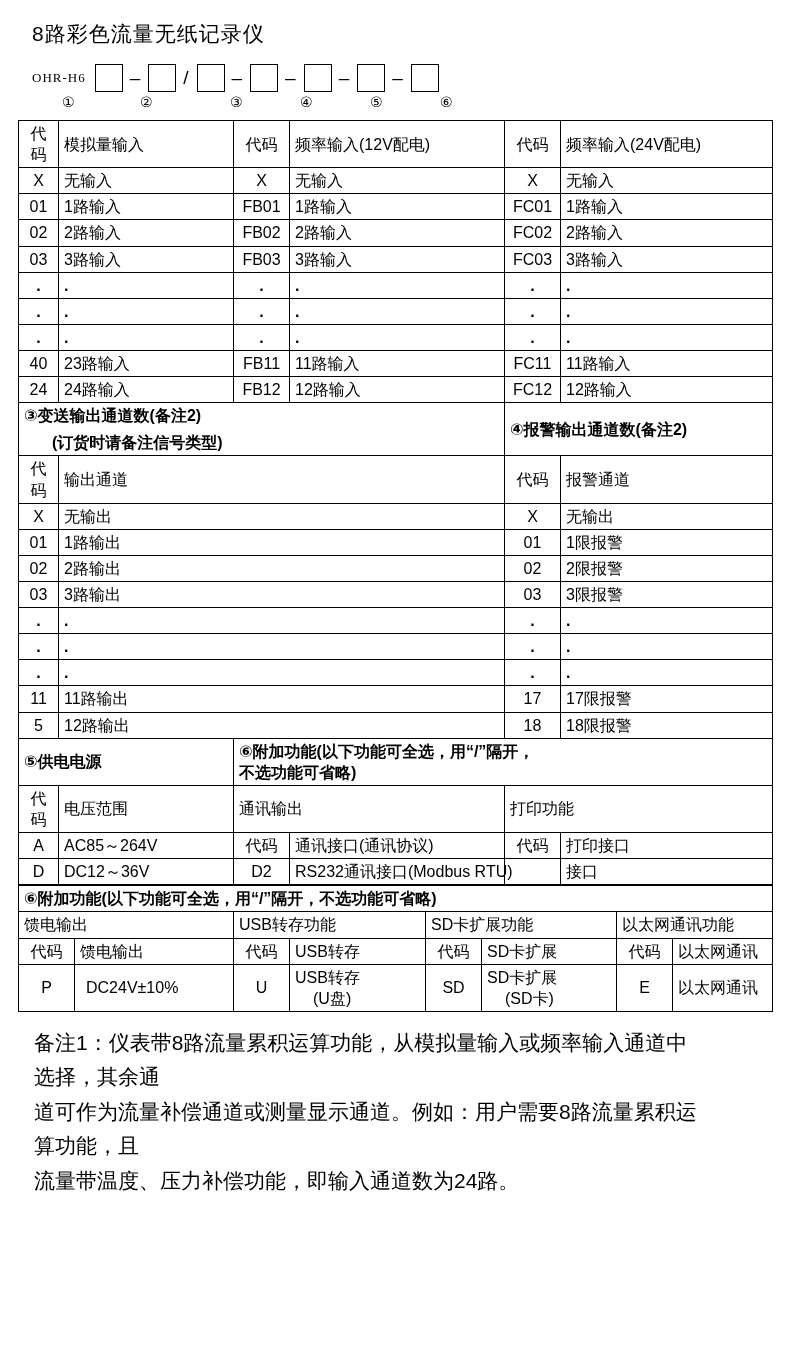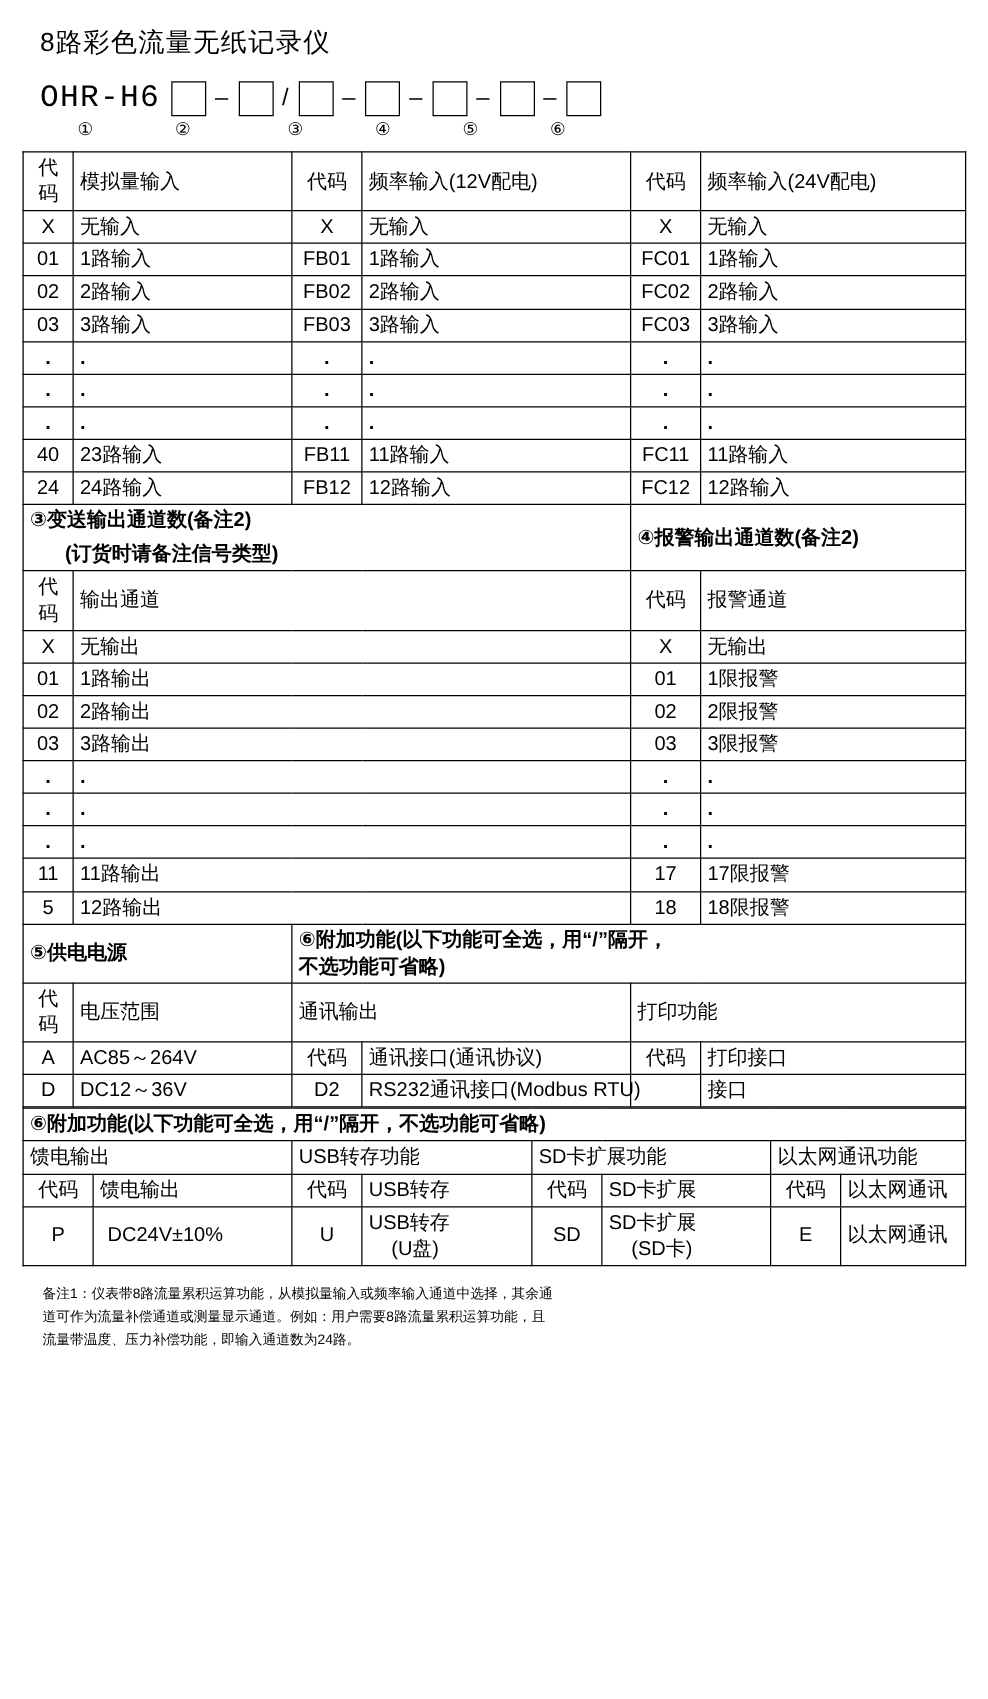--- a/index.html
+++ b/index.html
@@ -20,21 +20,21 @@
   }
 
   
   .code-line{
     display:flex;
     align-items:center;
     margin:0 0 2px 14px;
     font-size:20px;
     letter-spacing:1px;
   }
-  .code-prefix{font-family:Liberation Mono, monospace;font-size:25px;margin-right:6px;}
+  .code-prefix{font-family:Liberation Serif, serif;font-size:13px;margin-right:6px;}
   .box{
     display:inline-block;
     width:26px;height:26px;
     border:1.6px solid #000;
     margin:0 3px;
   }
   .sep{margin:0 4px; font-size:19px;}
   .marks{
     display:flex;
     margin:0 0 8px 14px;
@@ -61,21 +61,21 @@
   .hdr2{font-weight:bold;font-size:17px;padding:7px 6px;line-height:1.45;}
   .center{text-align:center;}
   .dots{line-height:1.0;font-size:17px;font-weight:bold;letter-spacing:0;}
   .small{font-size:15px;}
   .nowrap{white-space:nowrap;}
   .thin td{padding-top:1px;padding-bottom:1px;}
 
   
   .notes{
     margin:14px 10px 0 16px;
-    font-size:11px;
+    font-size:21px;
     line-height:1.62;
   }
   .notes p{margin:0 0 1px 0; text-indent:0;}
 </style>
 </head>
 <body>
 
 <div class="page">
 
   <h1 class="doc-title">8路彩色流量无纸记录仪</h1>

